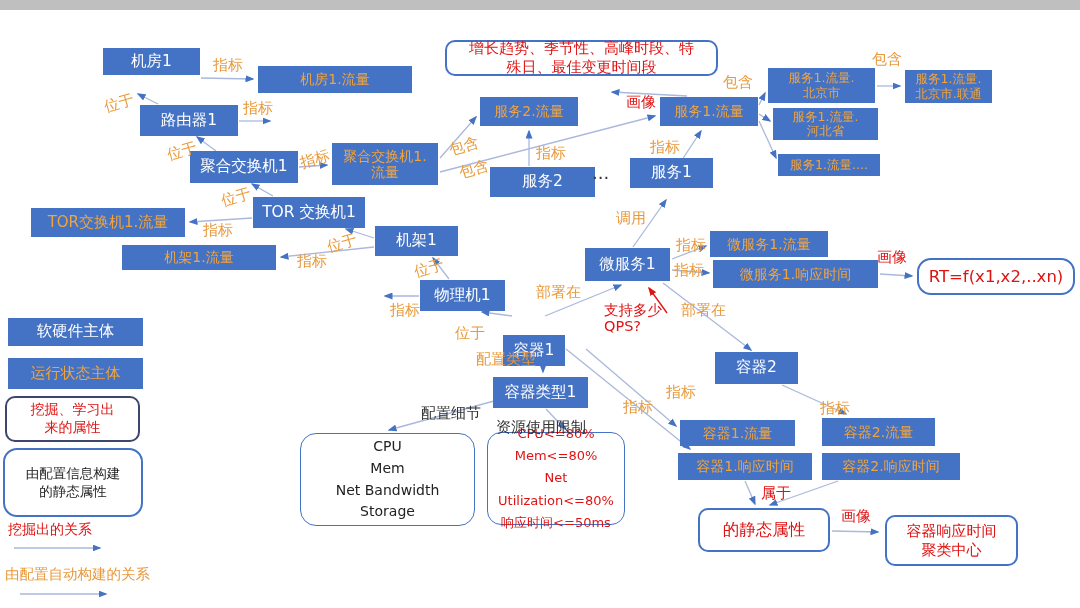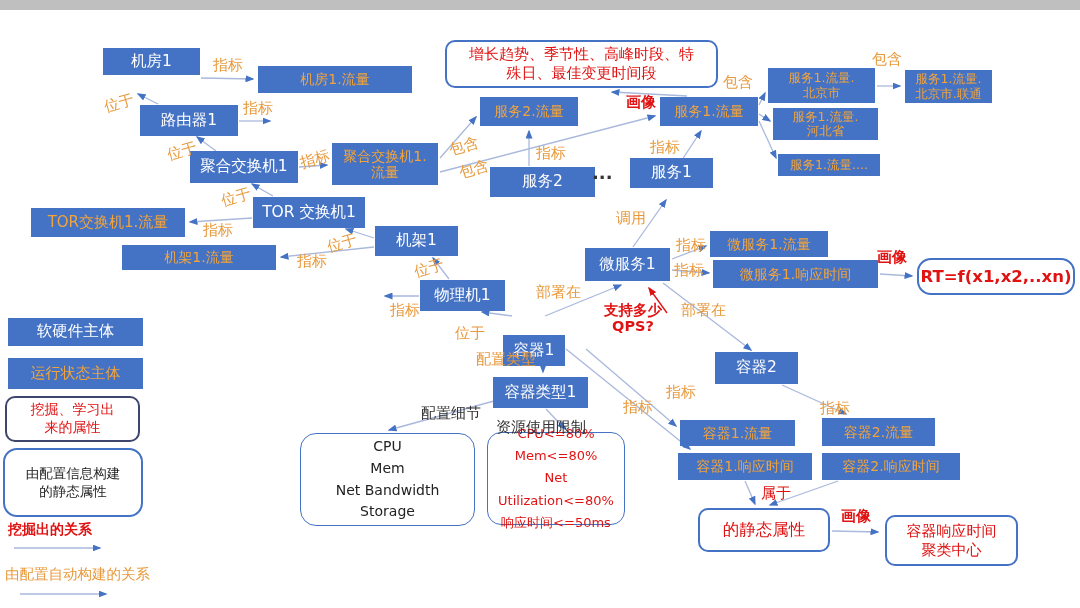--- a/index.html
+++ b/index.html
@@ -10,21 +10,21 @@
         justify-content:center;text-align:center;font-size:15.5px;line-height:1.15;
         white-space:pre-line;box-sizing:border-box;}
   .attr{color:#F2A43C;font-size:14px;}
   .sm{font-size:12.5px;}
   .callout{position:absolute;border:2px solid #4472C4;border-radius:12px;background:#fff;
            display:flex;align-items:center;justify-content:center;text-align:center;
            white-space:pre-line;box-sizing:border-box;color:#222;}
   .lbl{position:absolute;color:#E8993B;font-size:15px;line-height:1.1;white-space:pre-line;}
   .red{color:#E01212;}
   .black{color:#333;}
-  .bold{font-weight:bold;text-align:center;}
+  .bold{font-weight:normal;}
   .tilt{transform:rotate(-16deg);}
   svg.edges{position:absolute;left:0;top:0;width:1080px;height:608px;pointer-events:none;}
 </style>
 </head>
 <body>
 
 <div class="stage">
 
   <div class="band"></div>
 
@@ -107,21 +107,21 @@
   <div class="node attr sm" style="left:773px;top:108px;width:105px;height:32px">服务1.流量.
 河北省</div>
   <div class="node attr sm" style="left:778px;top:154px;width:102px;height:22px">服务1.流量....</div>
   <div class="node attr" style="left:710px;top:231px;width:118px;height:26px">微服务1.流量</div>
   <div class="node attr" style="left:713px;top:260px;width:165px;height:28px">微服务1.响应时间</div>
   <div class="node attr" style="left:680px;top:420px;width:115px;height:26px">容器1.流量</div>
   <div class="node attr" style="left:822px;top:418px;width:113px;height:28px">容器2.流量</div>
   <div class="node attr" style="left:678px;top:453px;width:134px;height:27px">容器1.响应时间</div>
   <div class="node attr" style="left:822px;top:453px;width:138px;height:27px">容器2.响应时间</div>
 
-  <div class="callout red" style="left:445px;top:40px;width:273px;height:48px;font-size:15px;border-radius:10px">增长趋势、季节性、高峰时段、特
+  <div class="callout red" style="left:445px;top:40px;width:273px;height:36px;font-size:15px;border-radius:10px">增长趋势、季节性、高峰时段、特
 殊日、最佳变更时间段</div>
   <div class="callout red bold" style="left:917px;top:258px;width:158px;height:37px;font-size:16.5px;border-radius:14px">RT=f(x1,x2,..xn)</div>
   <div class="callout" style="left:300px;top:433px;width:175px;height:93px;font-size:14px;line-height:1.55;border-width:1.5px;border-radius:16px">CPU
 Mem
 Net Bandwidth
 Storage</div>
   <div class="callout red" style="left:487px;top:432px;width:138px;height:93px;font-size:13px;line-height:1.7;border-width:1.5px;border-radius:14px">CPU&lt;=80%
 Mem&lt;=80%
 Net Utilization&lt;=80%
 响应时间&lt;=50ms</div>

